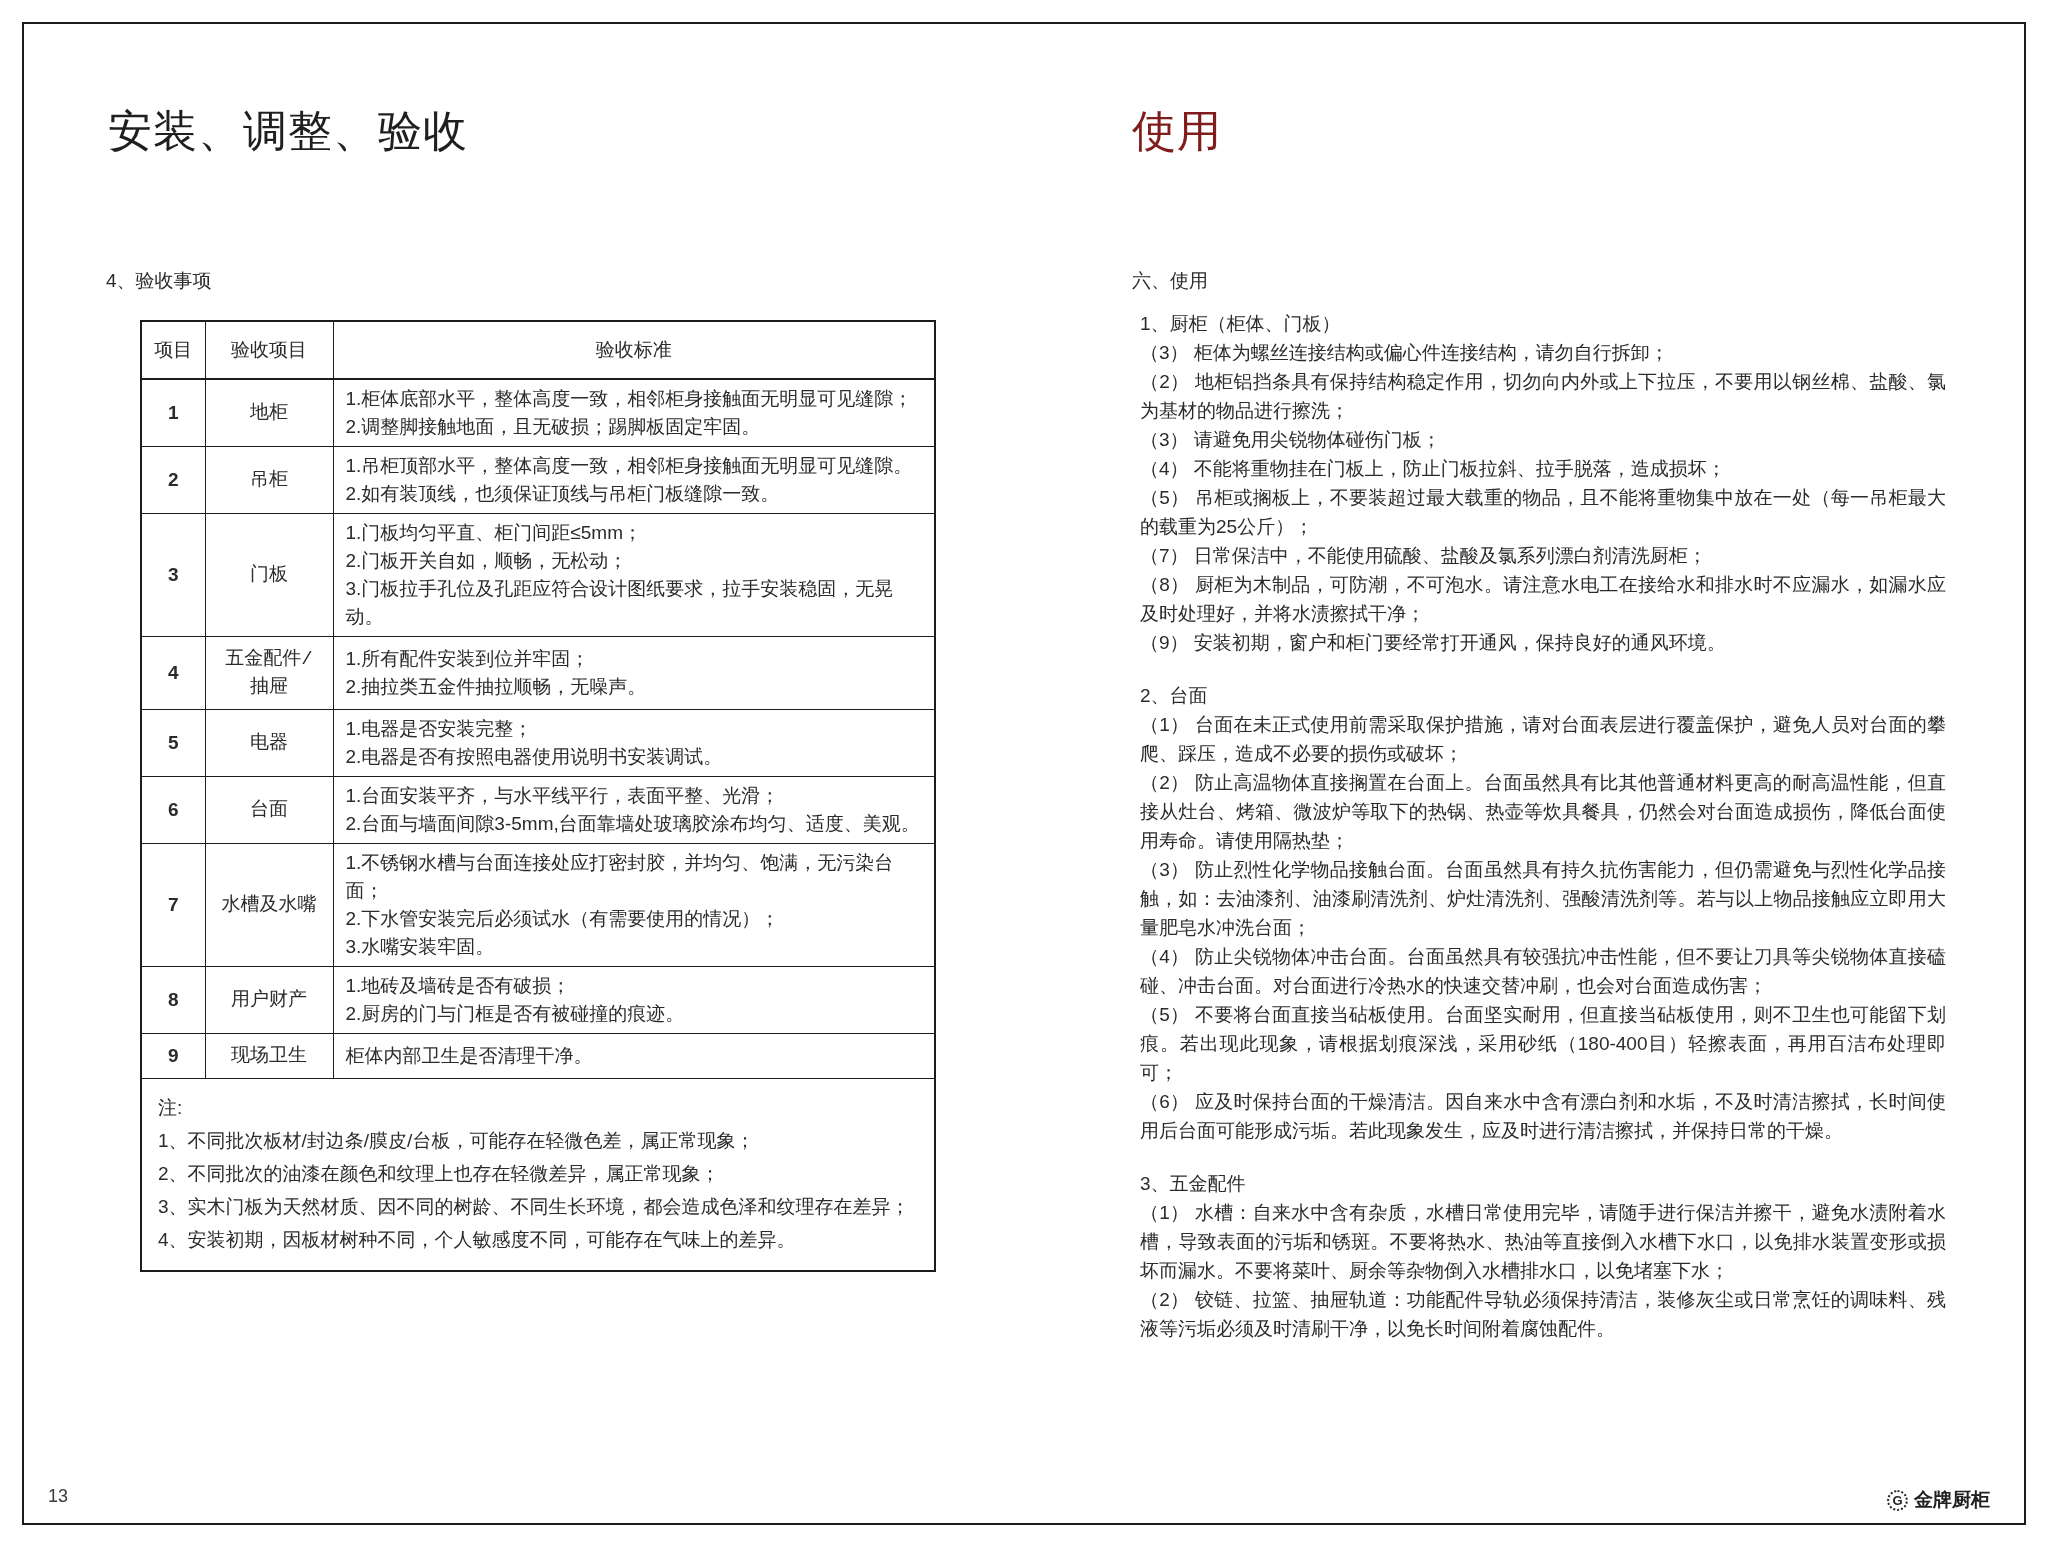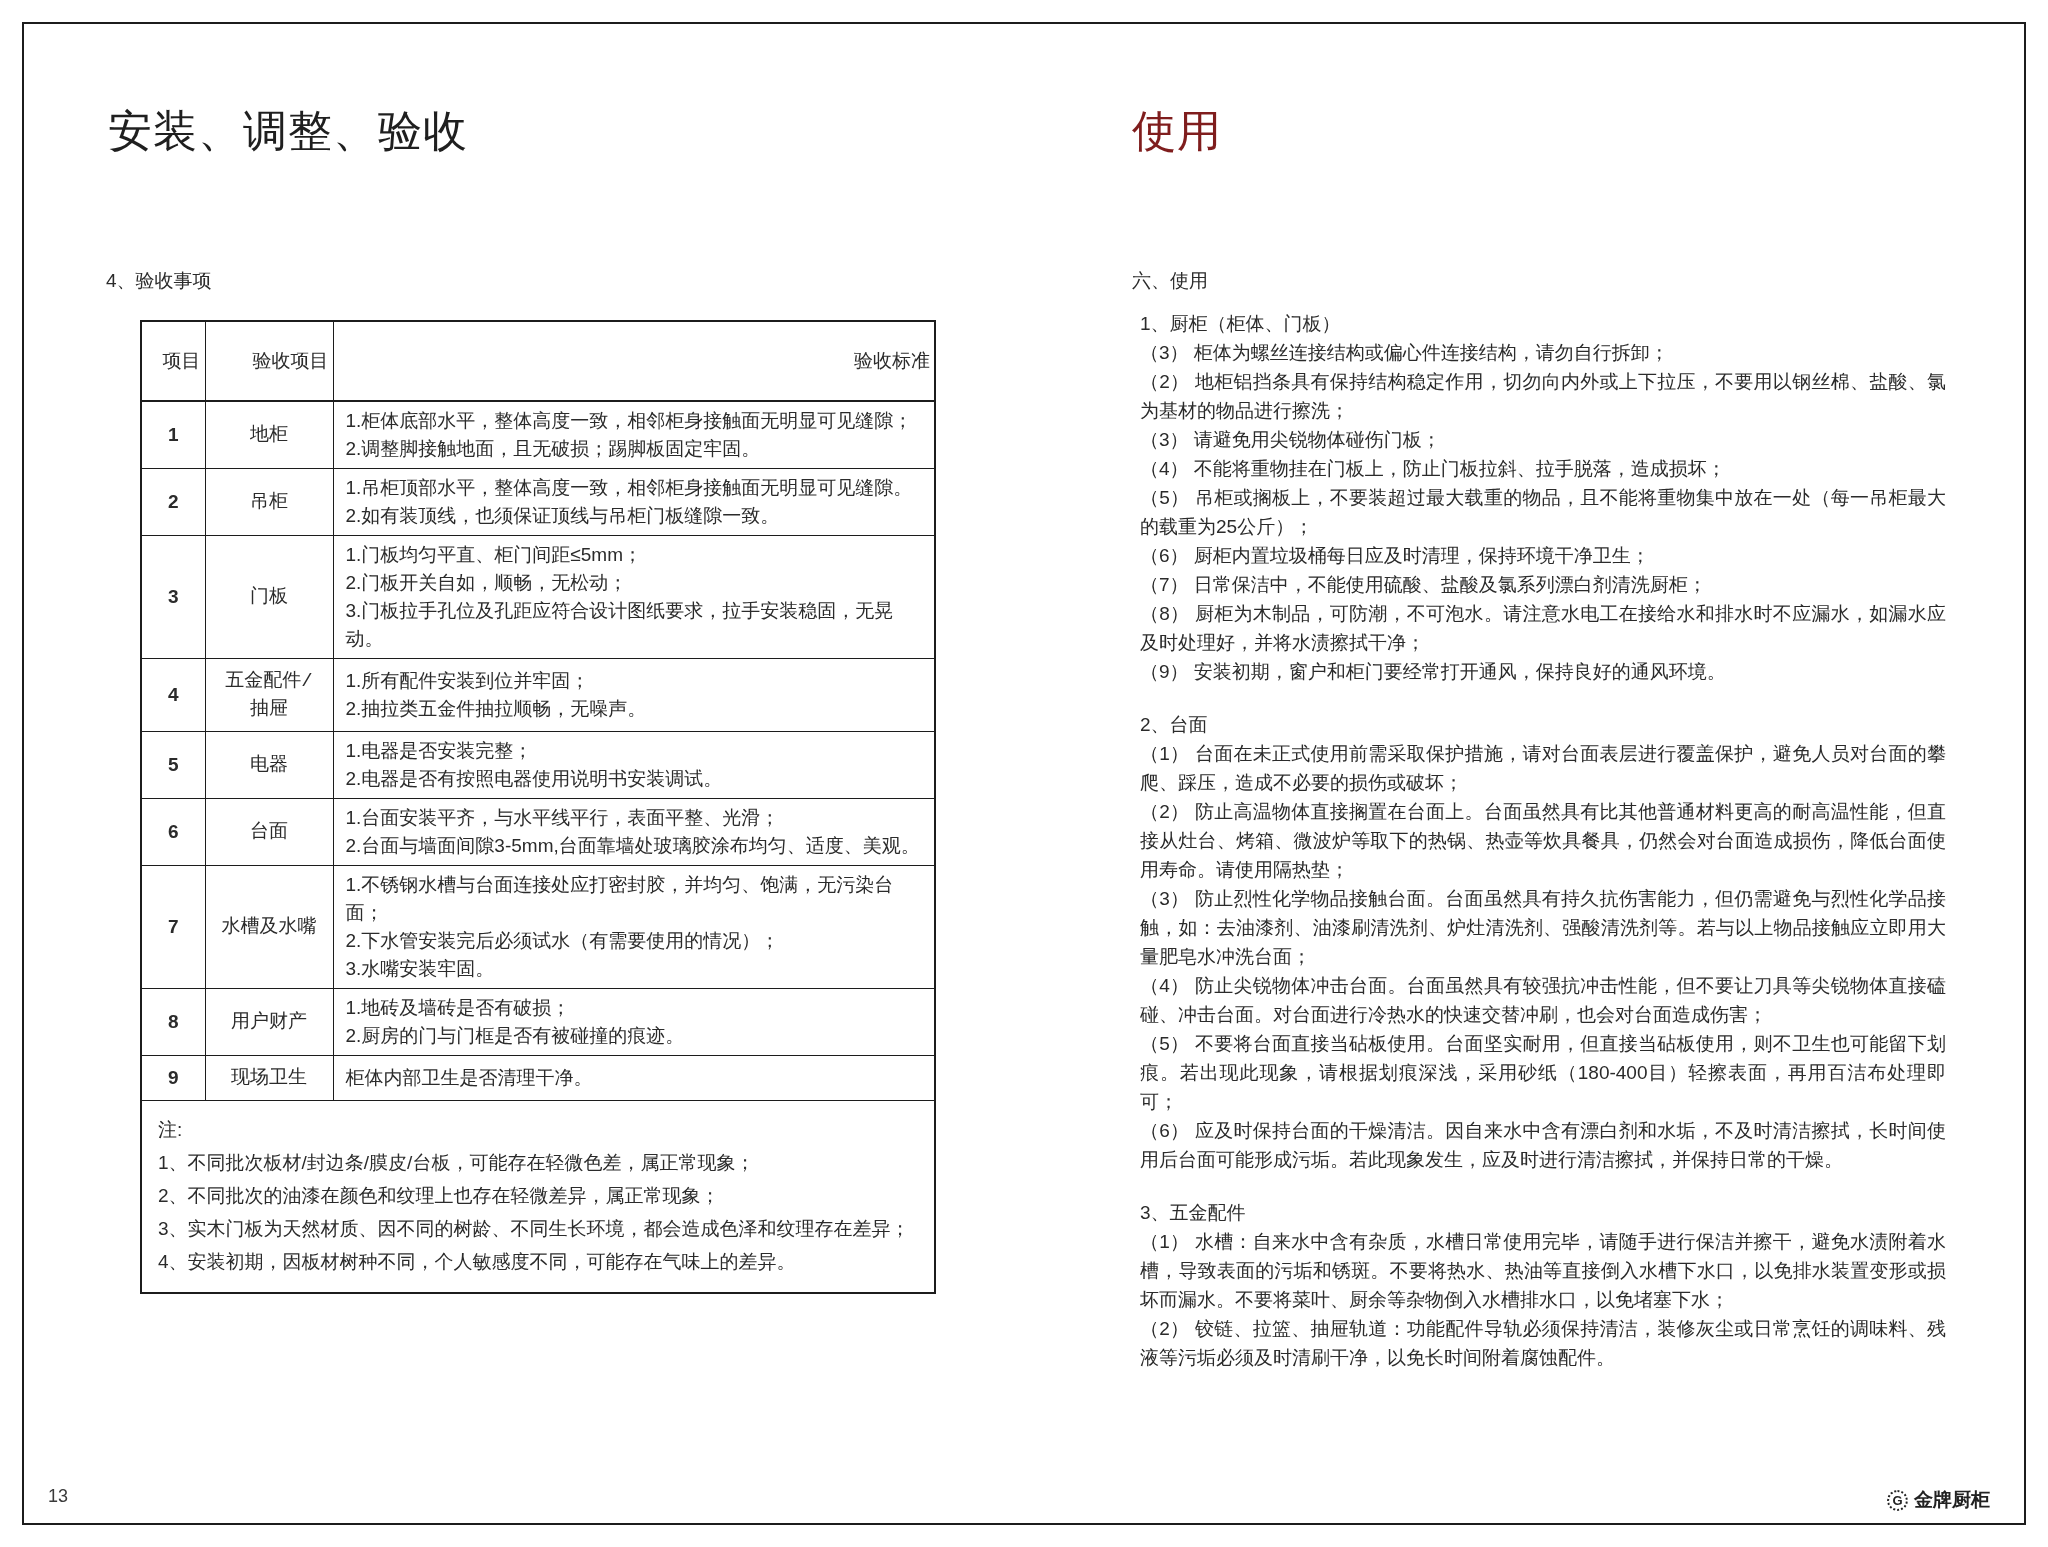--- a/index.html
+++ b/index.html
@@ -25,21 +25,21 @@
     position:absolute;left:140px;top:320px;width:796px;
     border-collapse:collapse;table-layout:fixed;
     font-size:19px;color:#2b2b2b;
   }
   table.acceptance{border:2px solid #1c1c1c;}
   table.acceptance th,table.acceptance td{
     border:1px solid #1c1c1c;vertical-align:middle;
   }
   table.acceptance thead th{
     border-bottom:2px solid #1c1c1c;
-    font-weight:400;text-align:right;padding:26px 4px;
+    font-weight:400;text-align:center;padding:15px 4px;
   }
   td.c-num{width:64px;text-align:center;font-weight:700;padding:4px 2px;}
   td.c-item{width:128px;text-align:center;padding:8px 4px;line-height:28px;white-space:pre-line;font-family:Liberation Mono, monospace;}
   td.c-std{
     text-align:left;padding:5px 12px;line-height:28px;white-space:pre-line;
   }
   td.notes-cell{padding:12px 16px 14px 16px;line-height:33px;}
   .note-line{white-space:pre-line;}
   
   .right-title{
@@ -165,21 +165,20 @@
 <div class="right-content">
   <div class="right-section-heading">六、使用</div>
 
   <div class="group">
     <p class="group-heading">1、厨柜（柜体、门板）</p>
     <p>（3） 柜体为螺丝连接结构或偏心件连接结构，请勿自行拆卸；</p>
     <p>（2） 地柜铝挡条具有保持结构稳定作用，切勿向内外或上下拉压，不要用以钢丝棉、盐酸、氯为基材的物品进行擦洗；</p>
     <p>（3） 请避免用尖锐物体碰伤门板；</p>
     <p>（4） 不能将重物挂在门板上，防止门板拉斜、拉手脱落，造成损坏；</p>
     <p>（5） 吊柜或搁板上，不要装超过最大载重的物品，且不能将重物集中放在一处（每一吊柜最大的载重为25公斤）；</p>
-    <p>（6） 厨柜内置垃圾桶每日应及时清理，保持环境干净卫生；</p>
     <p>（7） 日常保洁中，不能使用硫酸、盐酸及氯系列漂白剂清洗厨柜；</p>
     <p>（8） 厨柜为木制品，可防潮，不可泡水。请注意水电工在接给水和排水时不应漏水，如漏水应及时处理好，并将水渍擦拭干净；</p>
     <p>（9） 安装初期，窗户和柜门要经常打开通风，保持良好的通风环境。</p>
   </div>
 
   <div class="group">
     <p class="group-heading">2、台面</p>
     <p>（1） 台面在未正式使用前需采取保护措施，请对台面表层进行覆盖保护，避免人员对台面的攀爬、踩压，造成不必要的损伤或破坏；</p>
     <p>（2） 防止高温物体直接搁置在台面上。台面虽然具有比其他普通材料更高的耐高温性能，但直接从灶台、烤箱、微波炉等取下的热锅、热壶等炊具餐具，仍然会对台面造成损伤，降低台面使用寿命。请使用隔热垫；</p>
     <p>（3） 防止烈性化学物品接触台面。台面虽然具有持久抗伤害能力，但仍需避免与烈性化学品接触，如：去油漆剂、油漆刷清洗剂、炉灶清洗剂、强酸清洗剂等。若与以上物品接触应立即用大量肥皂水冲洗台面；</p>

